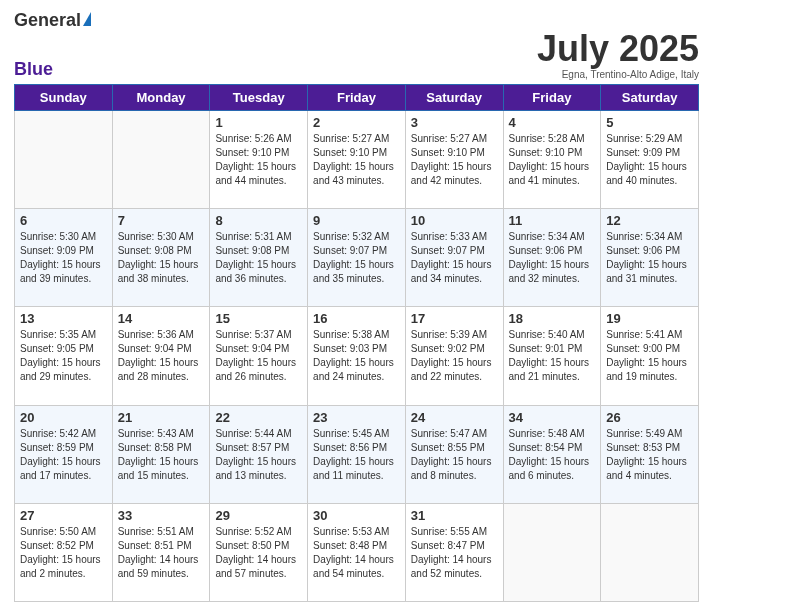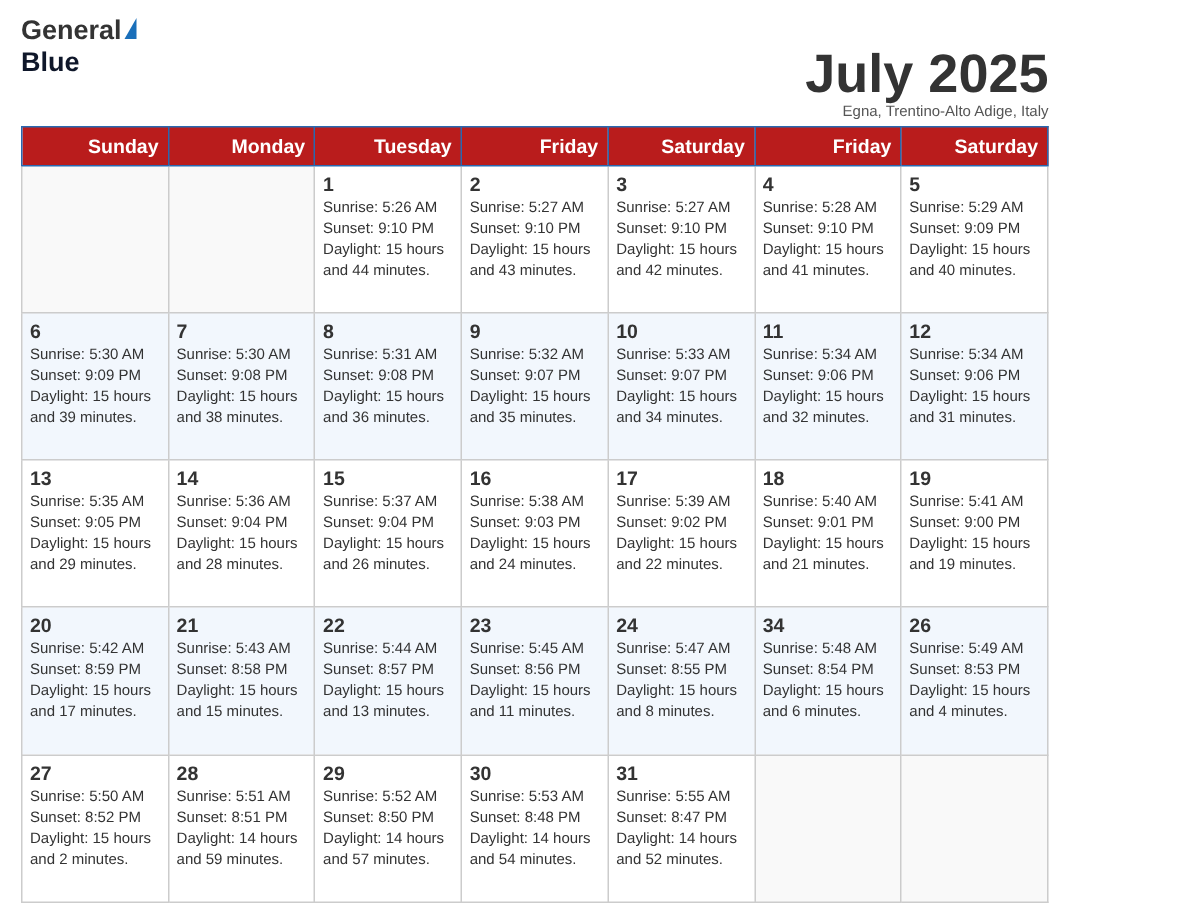--- a/index.html
+++ b/index.html
@@ -33,21 +33,22 @@
       align-items: center;
     }
     .logo-general {
       font-size: 18px;
       font-weight: bold;
       color: #333;
     }
     .logo-blue {
       font-size: 18px;
       font-weight: bold;
-      color: #0f172a;
+      color: #4c1d95;
+      margin-top: 28px;
     }
     .logo-triangle {
       width: 0;
       height: 0;
       border-left: 8px solid transparent;
       border-bottom: 14px solid #1a6fba;
       margin-left: 2px;
       margin-top: -4px;
     }
     .title-block {
@@ -65,23 +66,23 @@
       color: #555;
     }
     .calendar {
       flex: 1;
       border: 1px solid #ccc;
       border-collapse: collapse;
       width: 100%;
       table-layout: fixed;
     }
     .calendar th {
-      background: #b91c1c;
+      background: #4c1d95;
       color: #fff;
-      text-align: right;
+      text-align: center;
       padding: 5px 6px;
       font-size: 13px;
       font-weight: bold;
       border: 1px solid #2868b0;
     }
     .calendar td {
       vertical-align: top;
       padding: 4px 5px;
       border: 1px solid #ccc;
       font-size: 10px;
@@ -258,21 +259,21 @@
             <span class="day-num">26</span>
             <div class="day-info">Sunrise: 5:49 AM<br>Sunset: 8:53 PM<br>Daylight: 15 hours and 4 minutes.</div>
           </td>
         </tr>
         <tr>
           <td>
             <span class="day-num">27</span>
             <div class="day-info">Sunrise: 5:50 AM<br>Sunset: 8:52 PM<br>Daylight: 15 hours and 2 minutes.</div>
           </td>
           <td>
-            <span class="day-num">28</span>
+            <span class="day-num">33</span>
             <div class="day-info">Sunrise: 5:51 AM<br>Sunset: 8:51 PM<br>Daylight: 14 hours and 59 minutes.</div>
           </td>
           <td>
             <span class="day-num">29</span>
             <div class="day-info">Sunrise: 5:52 AM<br>Sunset: 8:50 PM<br>Daylight: 14 hours and 57 minutes.</div>
           </td>
           <td>
             <span class="day-num">30</span>
             <div class="day-info">Sunrise: 5:53 AM<br>Sunset: 8:48 PM<br>Daylight: 14 hours and 54 minutes.</div>
           </td>

